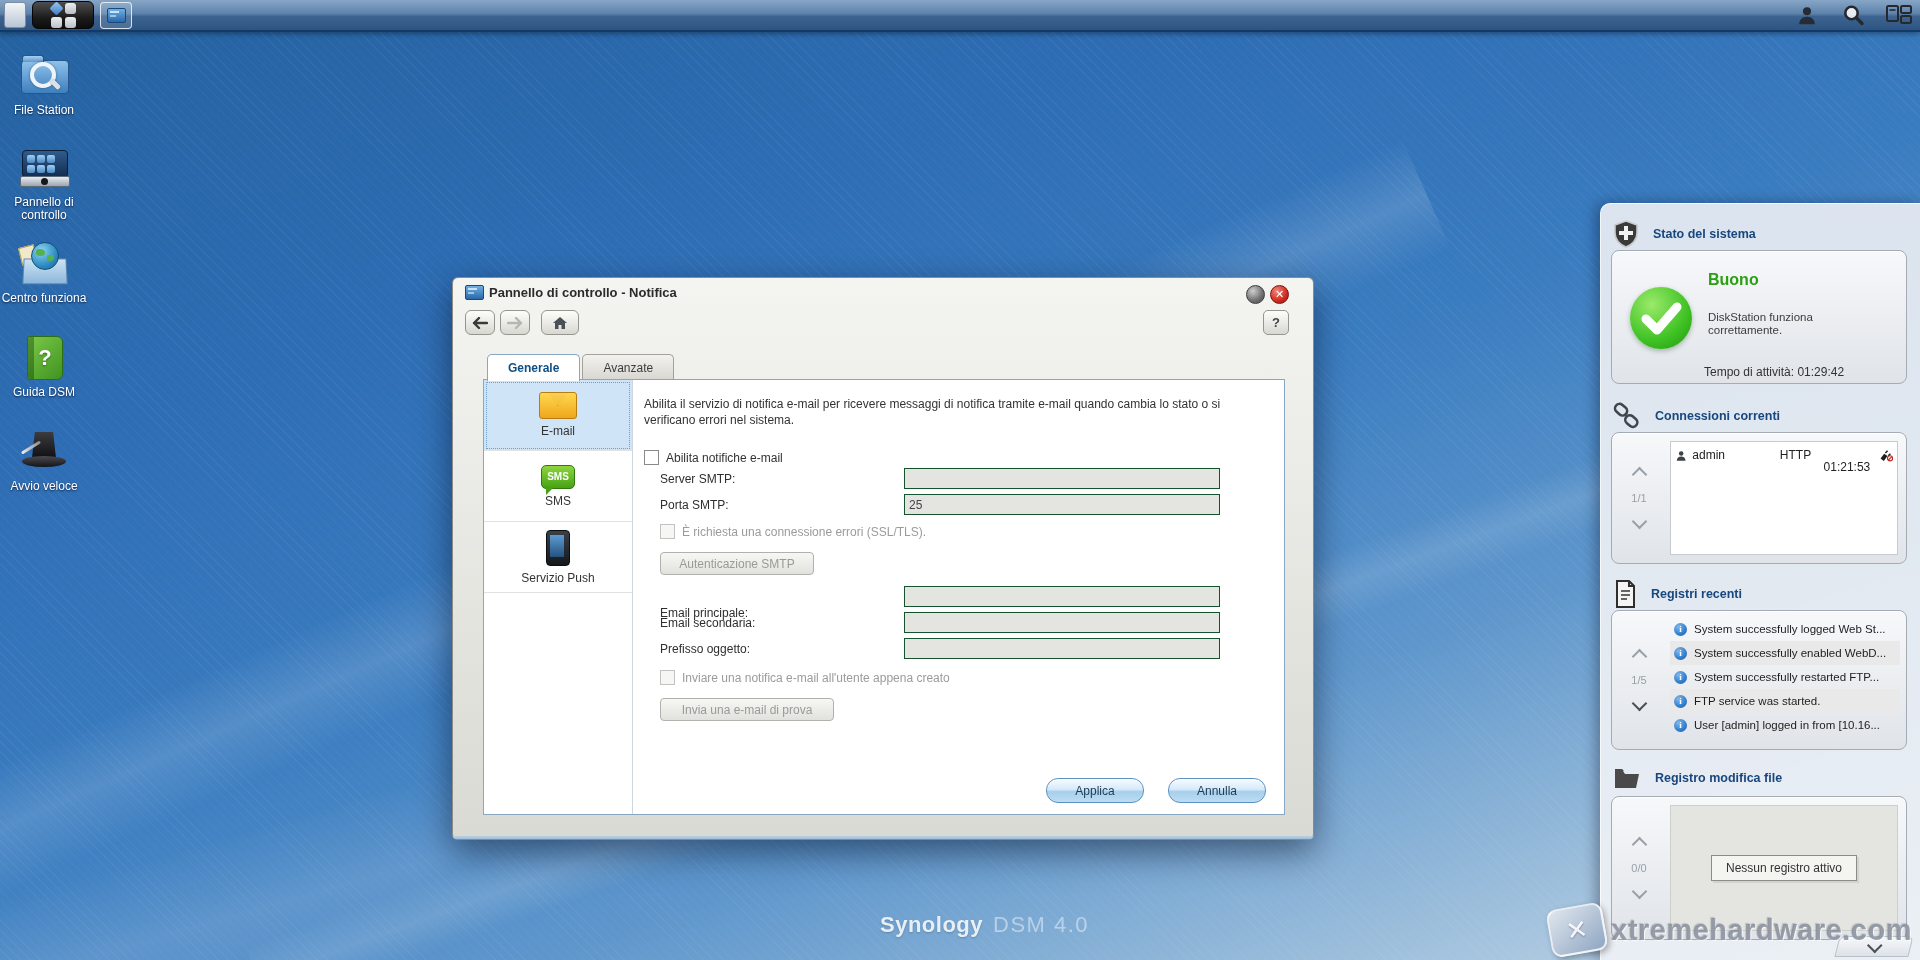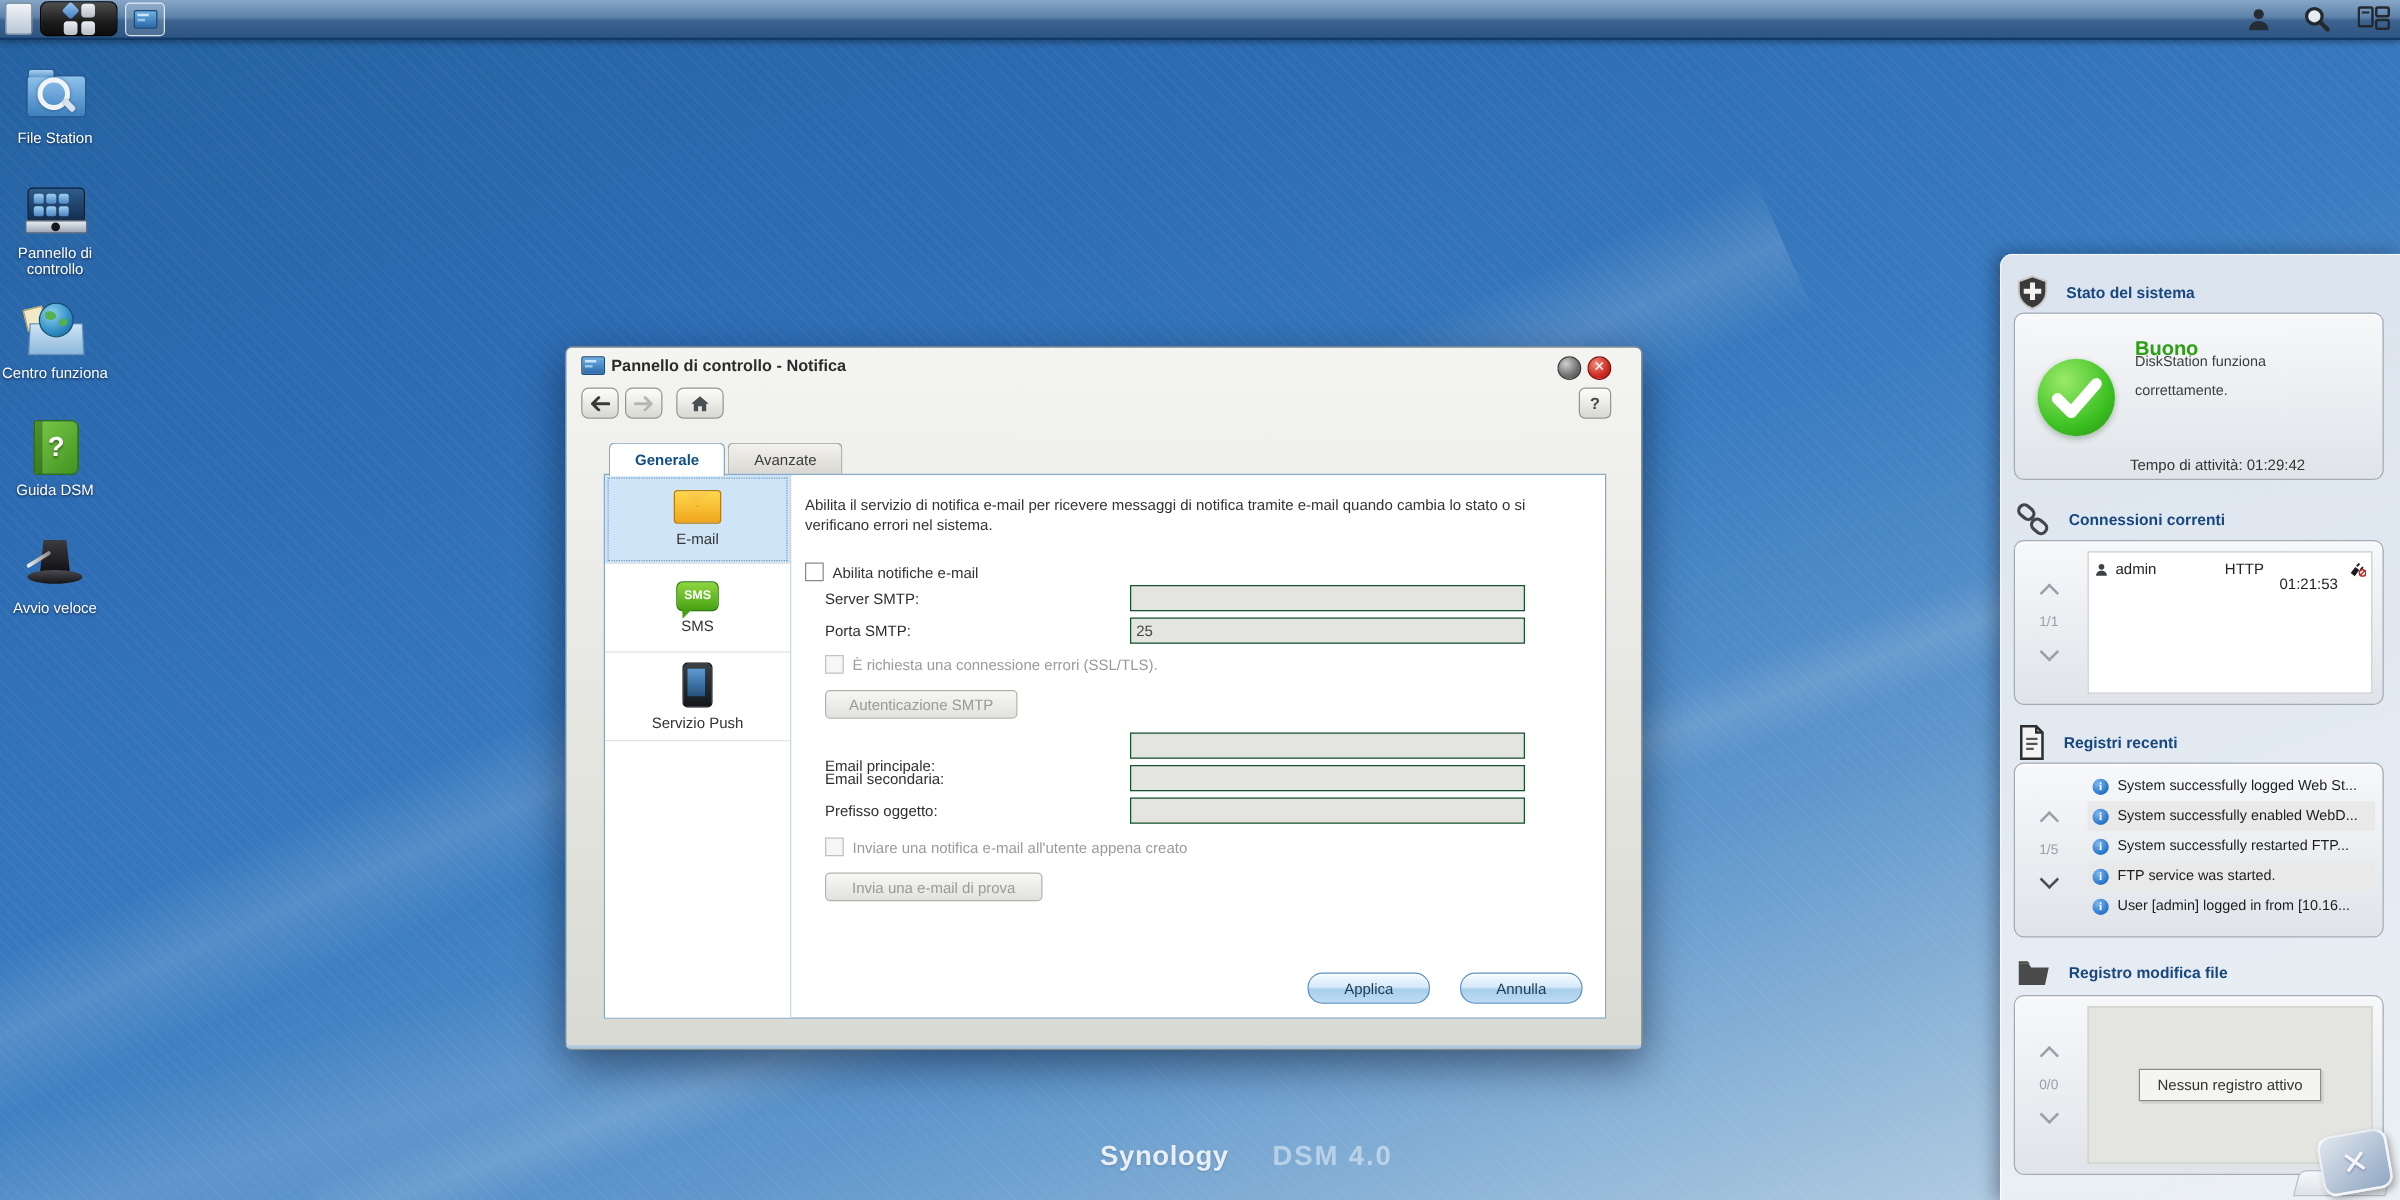--- a/index.html
+++ b/index.html
@@ -159,35 +159,35 @@
   .conn-row{display:flex;align-items:center;height:22px;font-size:12px;color:#222;padding:2px 4px;}
   .log-list{position:absolute;left:58px;top:6px;right:6px;bottom:6px;}
   .log-row{display:flex;align-items:center;gap:7px;height:24px;font-size:11.5px;color:#1d1d1d;padding:0 4px;white-space:nowrap;overflow:hidden;}
   .log-row:nth-child(even){background:#e9e9e9;}
   .info-dot{width:13px;height:13px;border-radius:50%;flex:0 0 auto;
     background:radial-gradient(circle at 35% 30%,#7db9ef,#2a78cc 65%,#1a5aa0);color:#fff;
     font-size:9px;font-weight:bold;font-family:"Liberation Serif",serif;display:flex;align-items:center;justify-content:center;}
   .statusbox-check{position:absolute;left:18px;top:36px;width:62px;height:62px;border-radius:50%;
     background:radial-gradient(circle at 35% 28%,#9bea6a,#3fc224 60%,#229410);box-shadow:0 2px 5px rgba(0,60,0,.3);}
   .status-title{position:absolute;left:96px;top:20px;font-size:16px;font-weight:bold;color:#2aa012;}
-  .status-msg{position:absolute;left:96px;top:28px;width:160px;font-size:11.5px;color:#3c3c3c;line-height:23px;}
+  .status-msg{position:absolute;left:96px;top:60px;width:160px;font-size:11.5px;color:#3c3c3c;line-height:13px;}
   .status-uptime{position:absolute;left:92px;top:114px;font-size:12px;color:#333;}
   .empty-area{position:absolute;left:58px;top:8px;right:8px;bottom:8px;background:#e4e4e1;border:1px solid #cfcfca;
     display:flex;align-items:center;justify-content:center;}
   .empty-label{border:1px solid #8c8c88;background:#f4f4f1;box-shadow:2px 2px 0 rgba(0,0,0,.08);
     padding:5px 14px;font-size:12px;color:#333;}
   .collapse-tab{position:absolute;right:10px;bottom:4px;width:72px;height:19px;border-radius:6px 6px 0 0;
     background:linear-gradient(180deg,#f6f8fa,#dde2e8);border:1px solid #b9c0c8;
     display:flex;align-items:center;justify-content:center;transform:skewX(-14deg);}
   .collapse-tab .chev{transform:skewX(14deg) rotate(-45deg);margin-top:-3px;}
 
   
   .brand{position:absolute;left:880px;top:912px;z-index:1;font-size:22px;letter-spacing:0.5px;display:flex;gap:10px;align-items:baseline;}
   .brand .b1{font-weight:bold;color:rgba(255,255,255,0.85);text-shadow:0 1px 2px rgba(60,90,120,.4);}
-  .brand .b2{color:rgba(255,255,255,0.45);font-weight:bold;letter-spacing:1.5px;margin-left:25px;}
+  .brand .b2{color:rgba(255,255,255,0.45);font-weight:normal;letter-spacing:1.5px;}
   .watermark{position:absolute;right:8px;bottom:6px;z-index:40;display:flex;align-items:center;gap:6px;}
   .wm-badge{width:52px;height:44px;border-radius:10px;transform:rotate(-10deg);
     background:linear-gradient(145deg,#dfe6ee,#8fa6c2);border:2px solid rgba(255,255,255,.75);
     box-shadow:2px 3px 6px rgba(0,0,0,.3);display:flex;align-items:center;justify-content:center;
     color:rgba(255,255,255,.9);font-size:26px;font-weight:bold;text-shadow:0 1px 2px rgba(0,0,60,.3);}
   .wm-text{font-size:29px;font-weight:bold;color:rgba(135,142,155,0.85);
     text-shadow:1px 1px 0 rgba(255,255,255,0.65), -1px -1px 1px rgba(60,70,90,0.25);letter-spacing:0.5px;}
 </style>
 </head>
 <body>
@@ -486,13 +486,14 @@
     <span class="chev down dark"></span>
   </div>
 </div>
 
 <div class="brand">
   <span class="b1">Synology</span>
   <span class="b2">DSM 4.0</span>
 </div>
 <div class="watermark">
   <span class="wm-badge">✕</span>
+  <span class="wm-text">xtremehardware.com</span>
 </div>
 
 </body></html>

